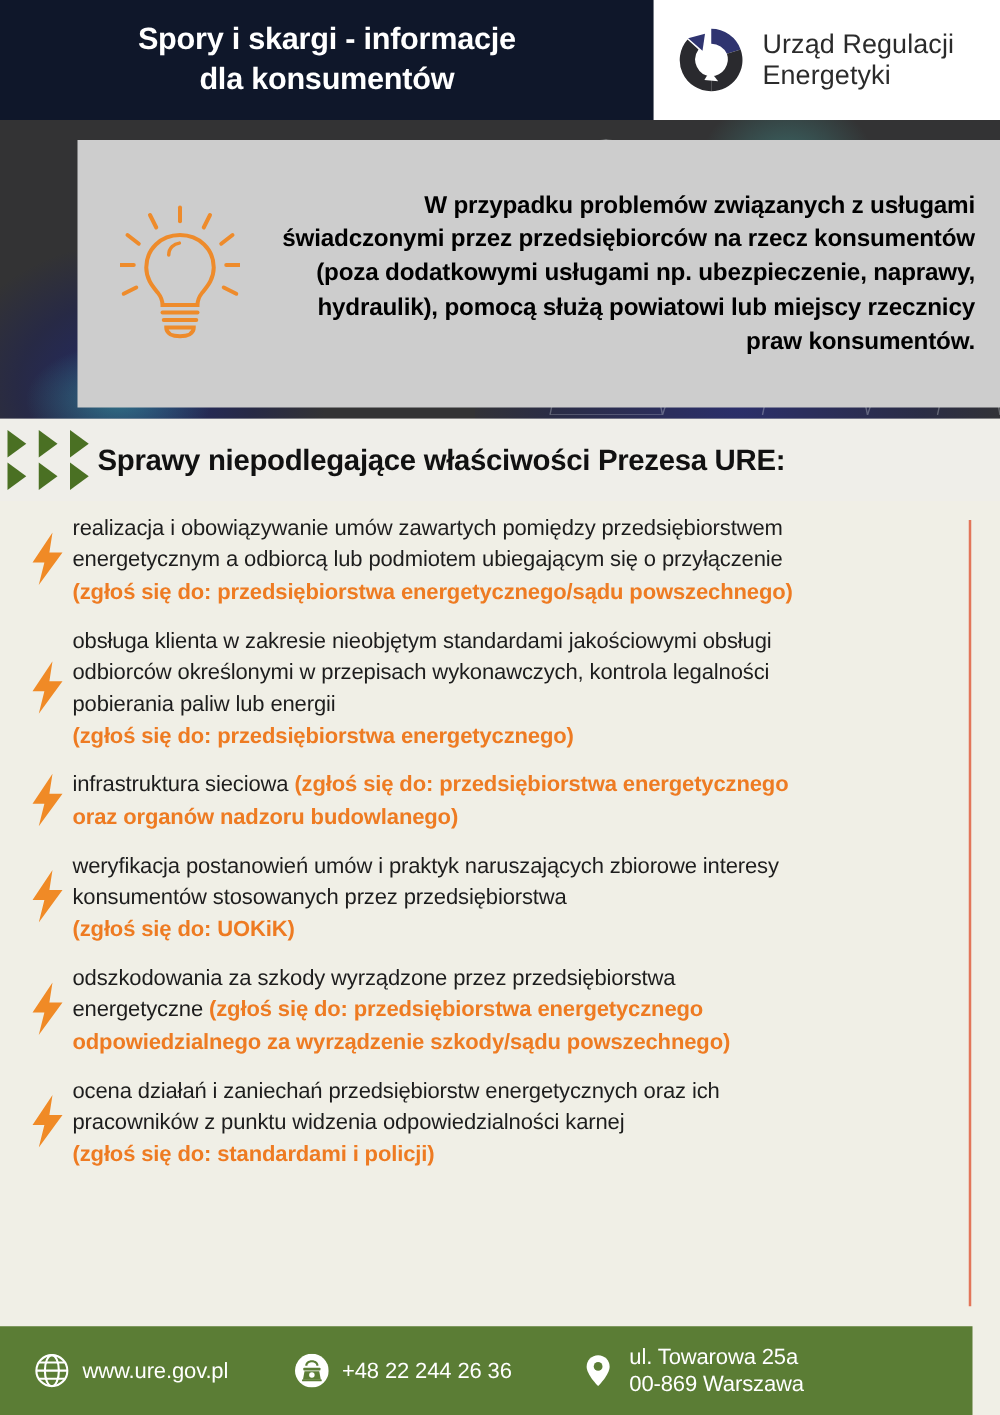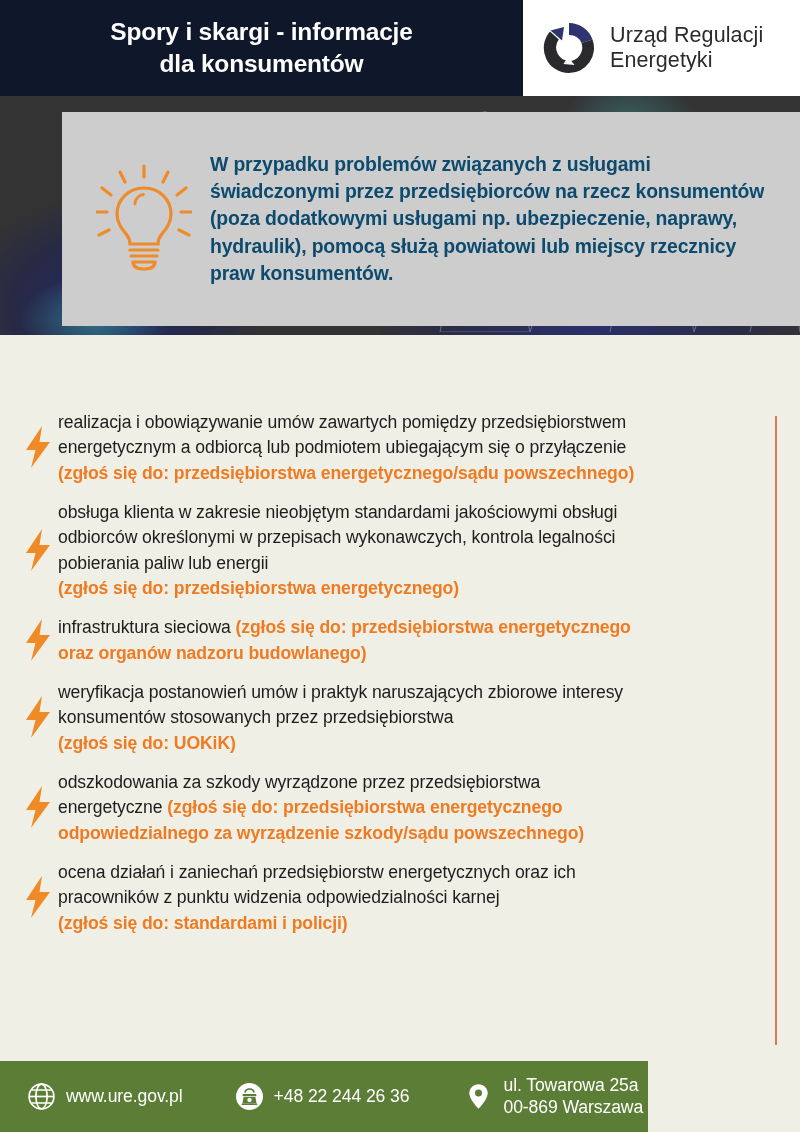--- a/index.html
+++ b/index.html
@@ -130,24 +130,25 @@
     flex: 0 0 120px;
     width: 120px;
     display: flex;
     align-items: center;
     justify-content: center;
   }
   .info-text {
     font-size: 19.4px;
     font-weight: bold;
     line-height: 1.41;
-    color: #0c4a6e;
+    color: #000000;
     letter-spacing: -0.15px;
     padding-left: 6px;
     padding-right: 6px;
+    text-align: right;
   }
 
   
   .section-band {
     position: absolute;
     left: 0; top: 335px;
     width: 800px;
     height: 66px;
     background: #efeee9;
     display: flex;
@@ -221,21 +222,21 @@
   }
   .item-text .hl {
     color: #ee7b22;
     font-weight: bold;
   }
 
   
   .footer {
     position: absolute;
     left: 0; top: 1061px;
-    width: 648px;
+    width: 778px;
     height: 71px;
     background: #5b7d35;
     display: flex;
     align-items: center;
   }
   .f-item {
     display: flex;
     align-items: center;
     color: #ffffff;
   }
@@ -327,20 +328,31 @@
           <circle cx="28" cy="28" r="9.6" fill="#ffffff"></circle>
           <path d="M9.5 10.5 L23 7 L21 20.5 Z" fill="#2f3470"></path>
           <path d="M27 36.5 L33.5 45 L22.5 44 Z" fill="#ffffff"></path>
         </svg>
       </div>
       <div class="logo-text">Urząd Regulacji
 Energetyki</div>
     </div>
   </div>
 
+  <div class="section-band">
+    <div class="arrow-grid">
+      <span class="arrow"></span>
+      <span class="arrow"></span>
+      <span class="arrow"></span>
+      <span class="arrow"></span>
+      <span class="arrow"></span>
+      <span class="arrow"></span>
+    </div>
+    <div class="section-title">Sprawy niepodlegające właściwości Prezesa URE:</div>
+  </div>
 
   <div class="body-area"></div>
   <div class="accent-rule"></div>
 
   <div class="list">
 
     <div class="item">
       <div class="bolt-wrap">
         <svg width="26" height="42" viewBox="0 0 26 42">
             <path d="M17 0 L1 24 L10.5 24 L6 42 L25 16 L14.5 16 Z" fill="#f08a26"></path>

